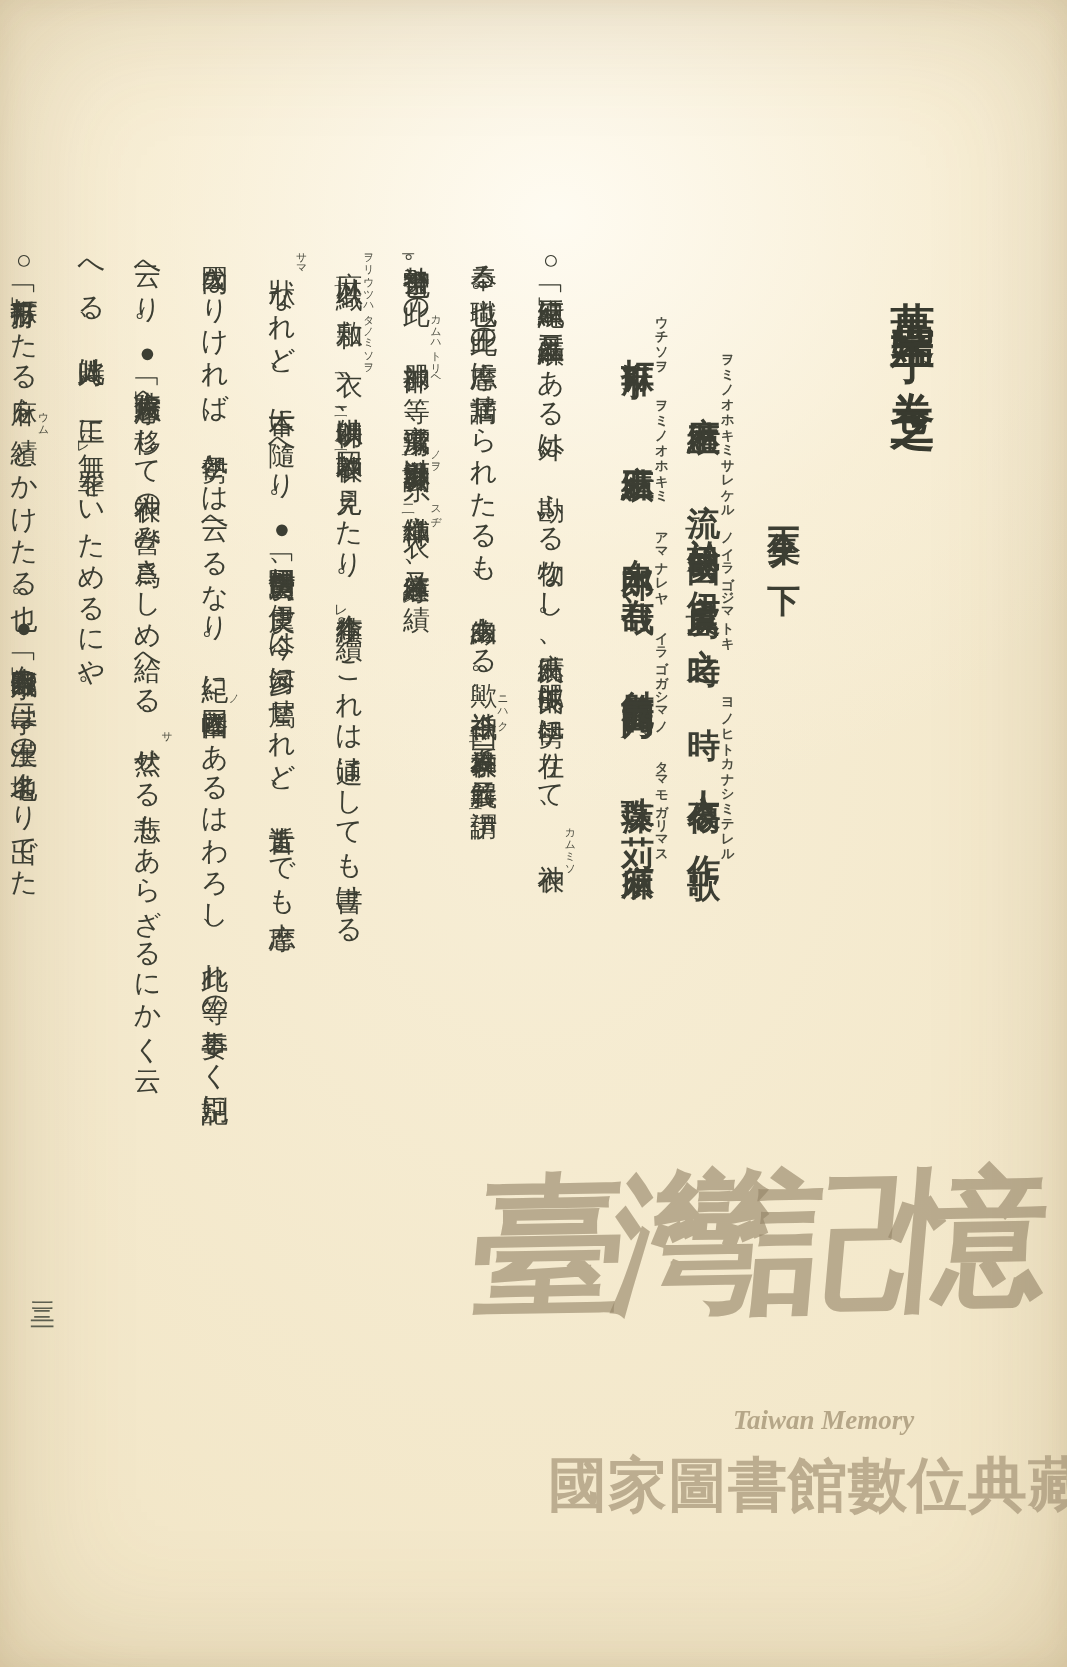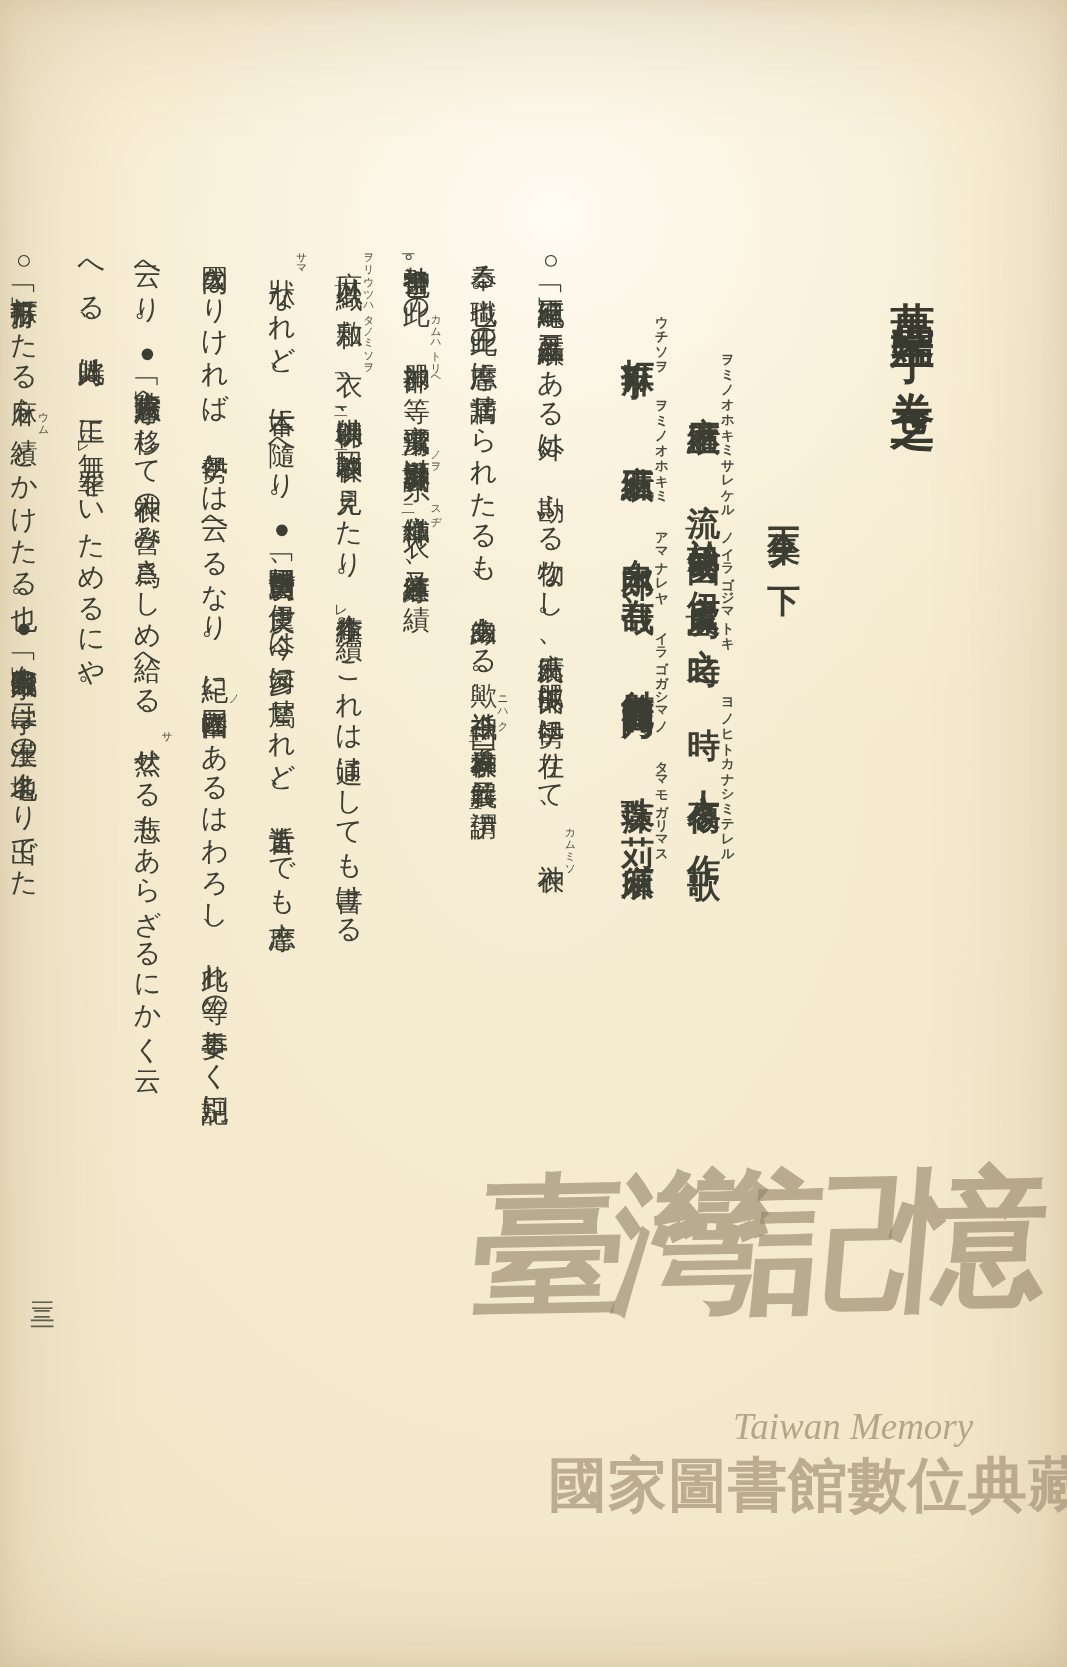--- a/index.html
+++ b/index.html
@@ -39,23 +39,23 @@
   
   #watermark{position:absolute;inset:0;pointer-events:none;}
   #wm-logo{
     position:absolute;left:474px;top:1168px;width:560px;
     font-size:152px;line-height:1;letter-spacing:-12px;
     color:rgba(148,132,103,.62);transform:skewX(-6deg) rotate(-1deg);
     font-weight:bold;white-space:nowrap;
   }
   #wm-en{
     position:absolute;left:733px;top:1405px;
-    font-size:37px;color:rgba(160,144,114,.75);
+    font-size:27px;color:rgba(160,144,114,.75);
     font-family:"Liberation Serif","DejaVu Serif",serif;font-style:italic;
-    white-space:nowrap;letter-spacing:0;
+    white-space:nowrap;letter-spacing:0;font-weight:bold;
   }
   #wm-inst{
     position:absolute;left:548px;top:1446px;
     font-size:59px;color:rgba(166,150,120,.72);
     font-weight:bold;letter-spacing:1px;white-space:nowrap;
   }
 </style>
 </head>
 <body>
 

